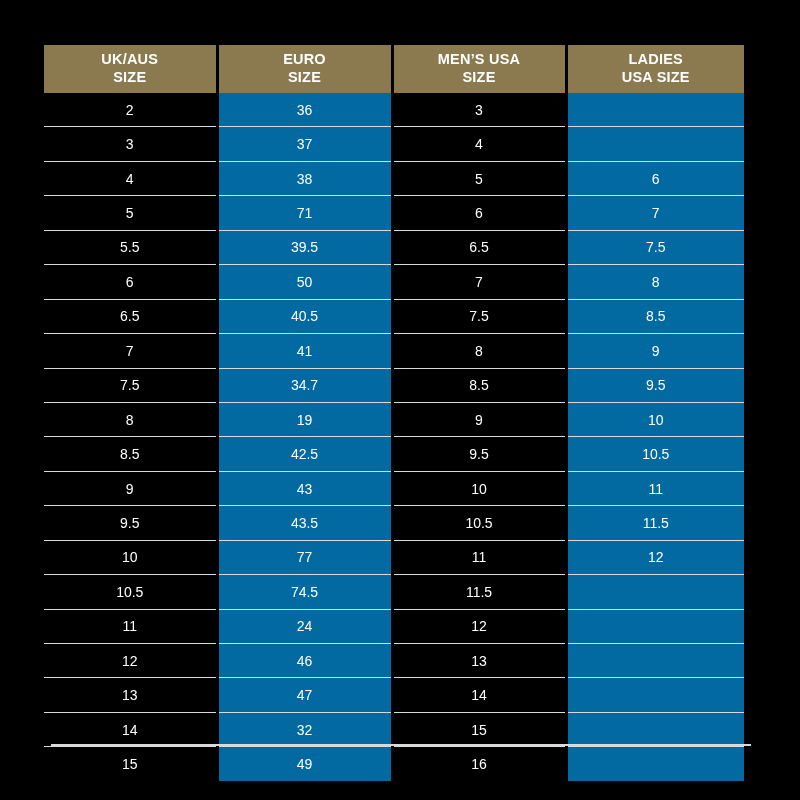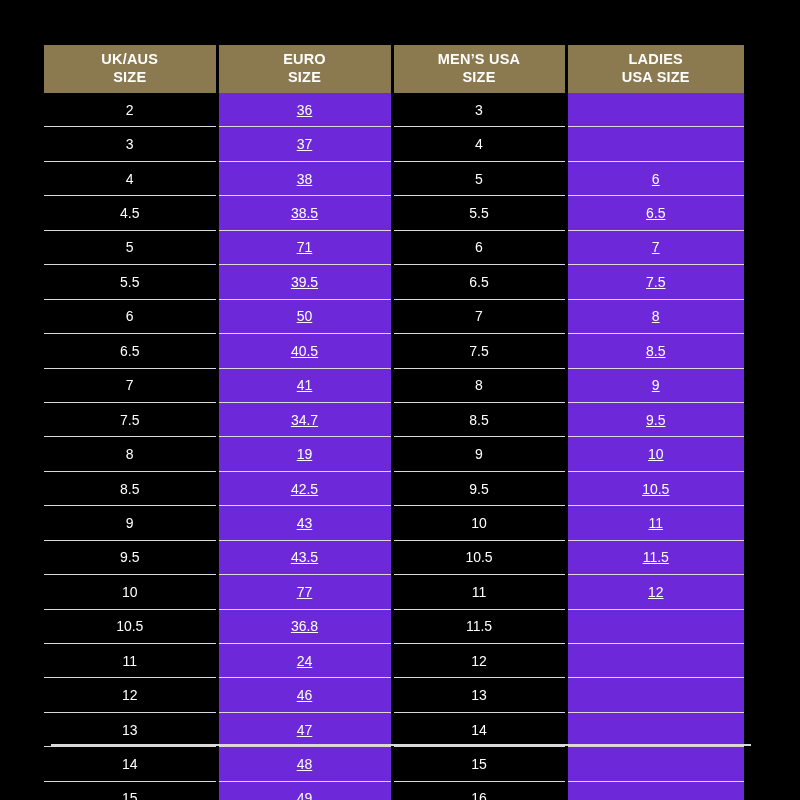--- a/index.html
+++ b/index.html
@@ -73,21 +73,21 @@
     border-right: 3px solid #000000;
     background-clip: padding-box;
   }
   .chart-table tbody td:first-child { border-left: 0; }
   .chart-table tbody td:last-child  { border-right: 0; }
 
   .chart-table tbody tr:first-child td { border-top: 0; }
 
   
   .chart-table tbody td.bg-dark  { background-color: #000000; }
-  .chart-table tbody td.bg-grey  { background-color: #6d28d9; text-decoration: underline; }
+  .chart-table tbody td.bg-grey  { background-color: #0369a1; }
 
   
   .bottom-rule {
     position: absolute;
     left: 51px;
     top: 744px;
     width: 700px;
     height: 1.6px;
     background: #d9d9d9;
   }
@@ -137,26 +137,20 @@
           <td class="bg-dark">4</td>
           <td class="bg-grey"></td>
         </tr>
         <tr>
           <td class="bg-dark">4</td>
           <td class="bg-grey">38</td>
           <td class="bg-dark">5</td>
           <td class="bg-grey">6</td>
         </tr>
         <tr>
-          <td class="bg-dark">4.5</td>
-          <td class="bg-grey">38.5</td>
-          <td class="bg-dark">5.5</td>
-          <td class="bg-grey">6.5</td>
-        </tr>
-        <tr>
           <td class="bg-dark">5</td>
           <td class="bg-grey">71</td>
           <td class="bg-dark">6</td>
           <td class="bg-grey">7</td>
         </tr>
         <tr>
           <td class="bg-dark">5.5</td>
           <td class="bg-grey">39.5</td>
           <td class="bg-dark">6.5</td>
           <td class="bg-grey">7.5</td>
@@ -210,21 +204,21 @@
           <td class="bg-grey">11.5</td>
         </tr>
         <tr>
           <td class="bg-dark">10</td>
           <td class="bg-grey">77</td>
           <td class="bg-dark">11</td>
           <td class="bg-grey">12</td>
         </tr>
         <tr>
           <td class="bg-dark">10.5</td>
-          <td class="bg-grey">36.8</td>
+          <td class="bg-grey">74.5</td>
           <td class="bg-dark">11.5</td>
           <td class="bg-grey"></td>
         </tr>
         <tr>
           <td class="bg-dark">11</td>
           <td class="bg-grey">24</td>
           <td class="bg-dark">12</td>
           <td class="bg-grey"></td>
         </tr>
         <tr>
@@ -234,21 +228,21 @@
           <td class="bg-grey"></td>
         </tr>
         <tr>
           <td class="bg-dark">13</td>
           <td class="bg-grey">47</td>
           <td class="bg-dark">14</td>
           <td class="bg-grey"></td>
         </tr>
         <tr>
           <td class="bg-dark">14</td>
-          <td class="bg-grey">48</td>
+          <td class="bg-grey">32</td>
           <td class="bg-dark">15</td>
           <td class="bg-grey"></td>
         </tr>
         <tr>
           <td class="bg-dark">15</td>
           <td class="bg-grey">49</td>
           <td class="bg-dark">16</td>
           <td class="bg-grey"></td>
         </tr>
       </tbody>

